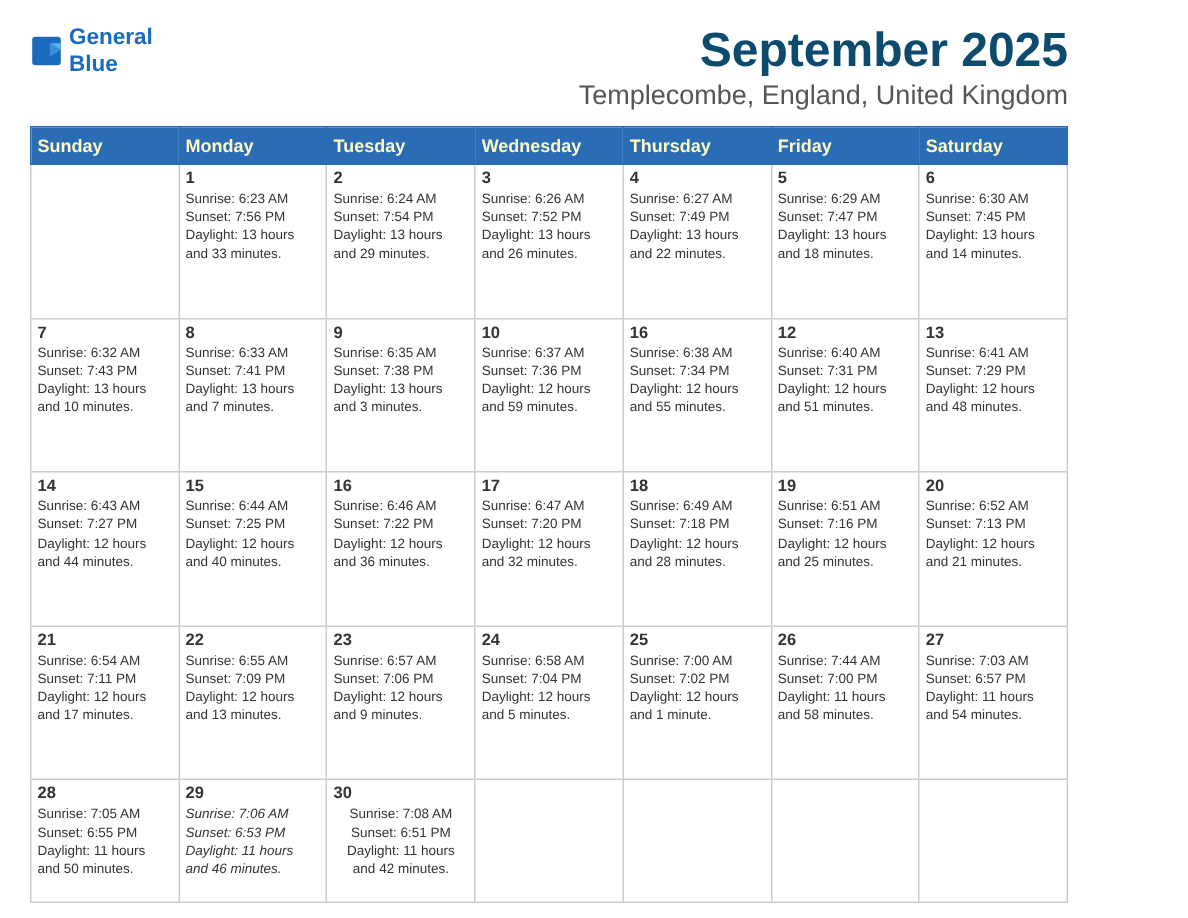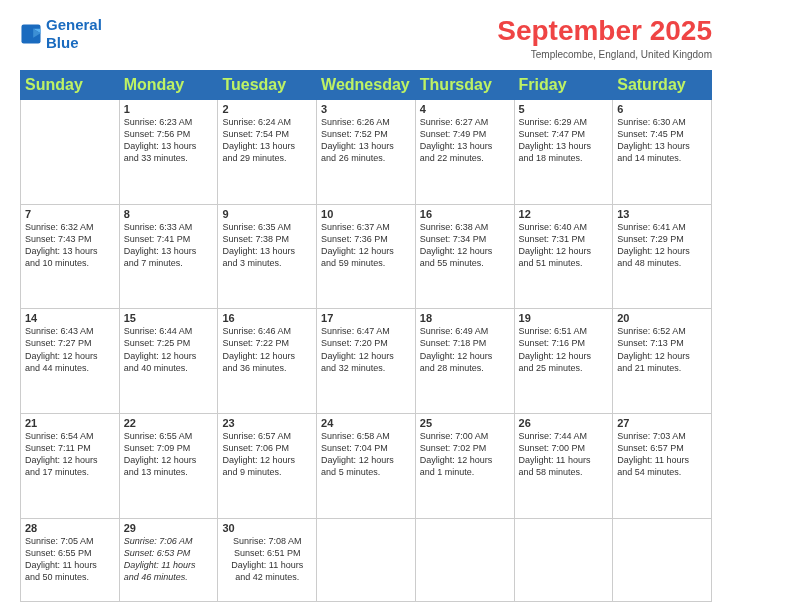--- a/index.html
+++ b/index.html
@@ -38,41 +38,41 @@
       color: #1a6bbf;
     }
     .logo-icon {
       width: 22px;
       height: 22px;
     }
     .title-block {
       text-align: right;
     }
     .month-title {
-      font-size: 28px;
+      font-size: 32px;
       font-weight: bold;
-      color: #ef4444;
+      color: #0c4a6e;
       line-height: 1.1;
     }
     .subtitle {
-      font-size: 10px;
+      font-size: 18px;
       color: #555;
       margin-top: 2px;
     }
     .calendar {
       flex: 1;
       border: 1px solid #ccc;
       border-collapse: collapse;
       width: 100%;
       table-layout: fixed;
     }
     .calendar th {
       background-color: #2a6db5;
-      color: #bef264;
-      font-size: 16px;
+      color: #fef9c3;
+      font-size: 12px;
       font-weight: bold;
       padding: 5px 4px;
       text-align: left;
       border: 1px solid #2a6db5;
     }
     .calendar td {
       vertical-align: top;
       border: 1px solid #ccc;
       padding: 3px 4px;
       font-size: 9.5px;

